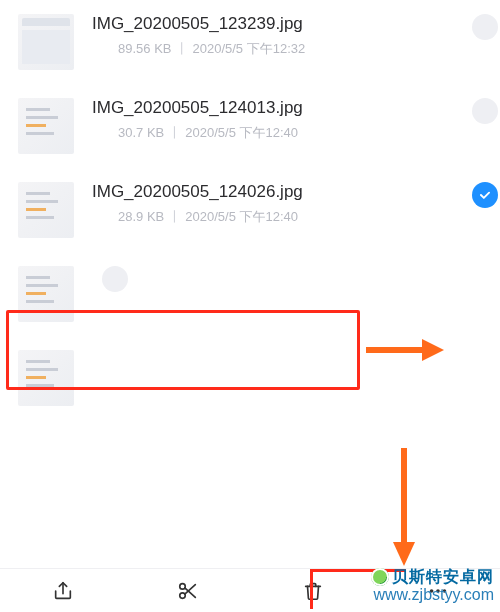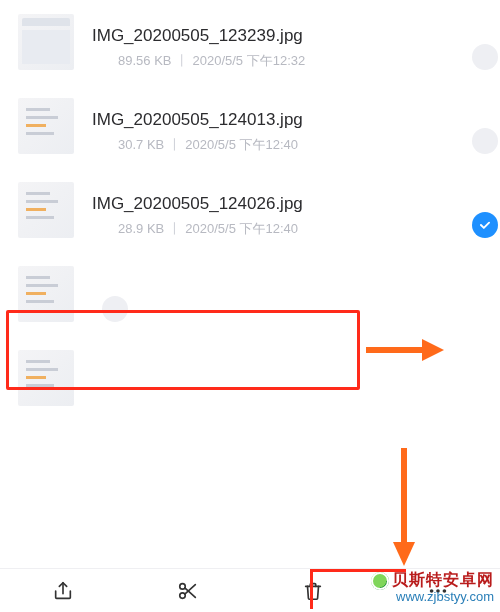--- a/index.html
+++ b/index.html
@@ -16,21 +16,21 @@
     height: 612px;
     position: relative;
   }
   .list {
     position: absolute;
     top: 0; left: 0; right: 0;
     padding-bottom: 60px;
   }
   .row {
     display: flex;
-    align-items: flex-end;
+    align-items: flex-start;
     padding: 14px 2px 14px 18px;
     position: relative;
   }
   .thumb {
     width: 56px;
     height: 56px;
     border-radius: 2px;
     flex: 0 0 56px;
     margin-right: 18px;
     background: linear-gradient(135deg,#f4f4f6,#eceef2);
@@ -155,25 +155,25 @@
     position:absolute;
     right: 6px;
     bottom: 8px;
     text-align:right;
     line-height:1.1;
     pointer-events:none;
   }
   .wm-cn {
     font-size: 16px;
     font-weight:700;
-    color:#b91c1c;
+    color:#0369a1;
     letter-spacing:1px;
   }
   .wm-url {
-    font-size: 13px;
+    font-size: 16px;
     color:#2a7fb8;
   }
   .wm-logo {
     display:inline-block;
     width:18px;height:18px;
     background: radial-gradient(circle at 40% 40%, #7fd65a 0 55%, #2a9a3a 56% 100%);
     border-radius:50%;
     vertical-align:middle;
     margin-right:3px;
     box-shadow:0 0 0 2px #fff inset;

